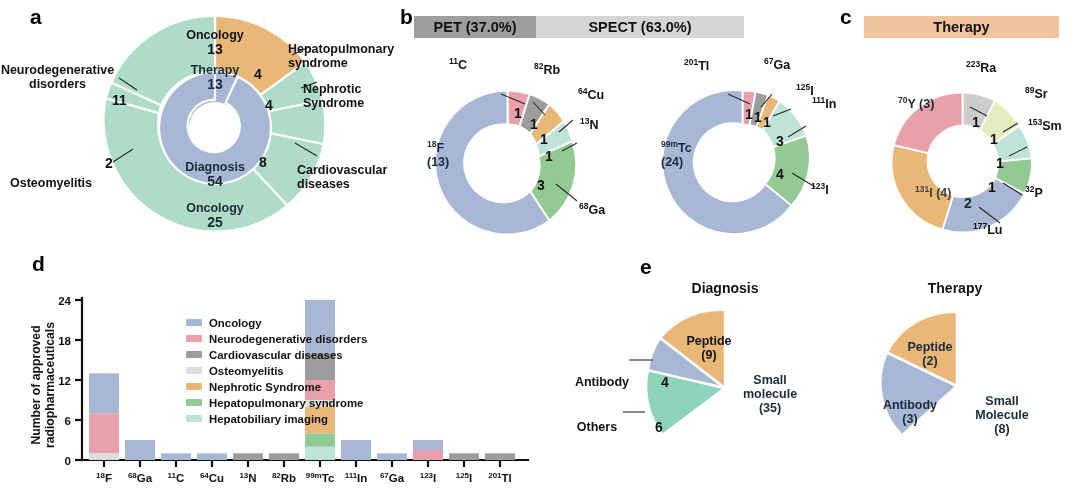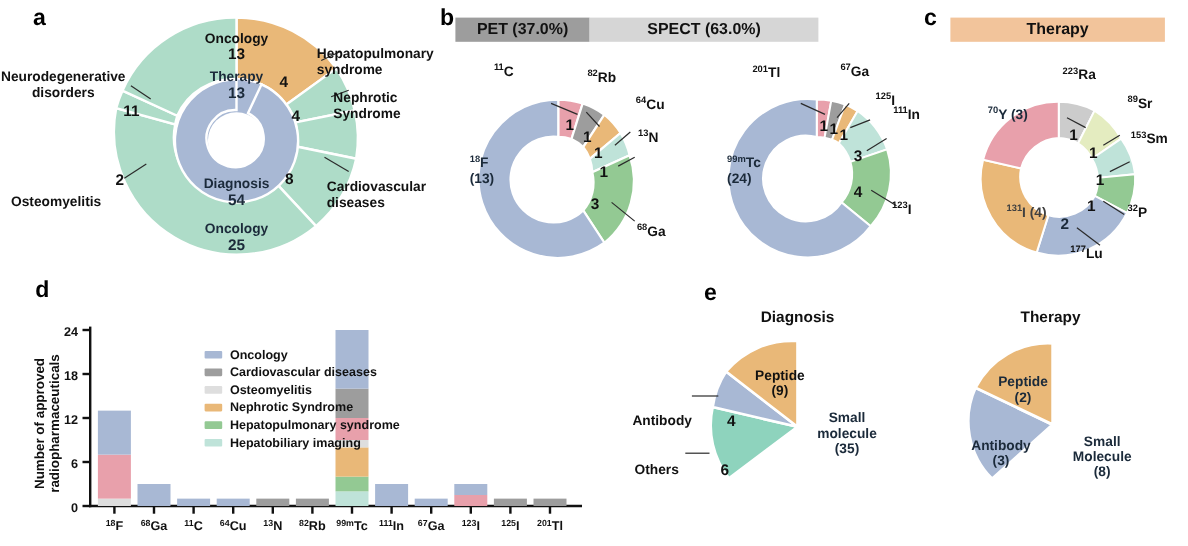--- a/index.html
+++ b/index.html
@@ -310,20 +310,24 @@
       <text class="xtl" x="480" y="202"><tspan font-size="8" dy="-4">201</tspan><tspan dy="4">Tl</tspan></text>
     </g>
   </svg>
 
   <div class="legend" style="left:186px;top:316px;">
     <div class="legend-row">
       <span class="legend-swatch" style="background:#a8b8d4;"></span>
       <span>Oncology</span>
     </div>
     <div class="legend-row">
+      <span class="legend-swatch" style="background:#e8a0ab;"></span>
+      <span>Neurodegenerative disorders</span>
+    </div>
+    <div class="legend-row">
       <span class="legend-swatch" style="background:#9d9d9d;"></span>
       <span>Cardiovascular diseases</span>
     </div>
     <div class="legend-row">
       <span class="legend-swatch" style="background:#dedede;"></span>
       <span>Osteomyelitis</span>
     </div>
     <div class="legend-row">
       <span class="legend-swatch" style="background:#e9b878;"></span>
       <span>Nephrotic Syndrome</span>

